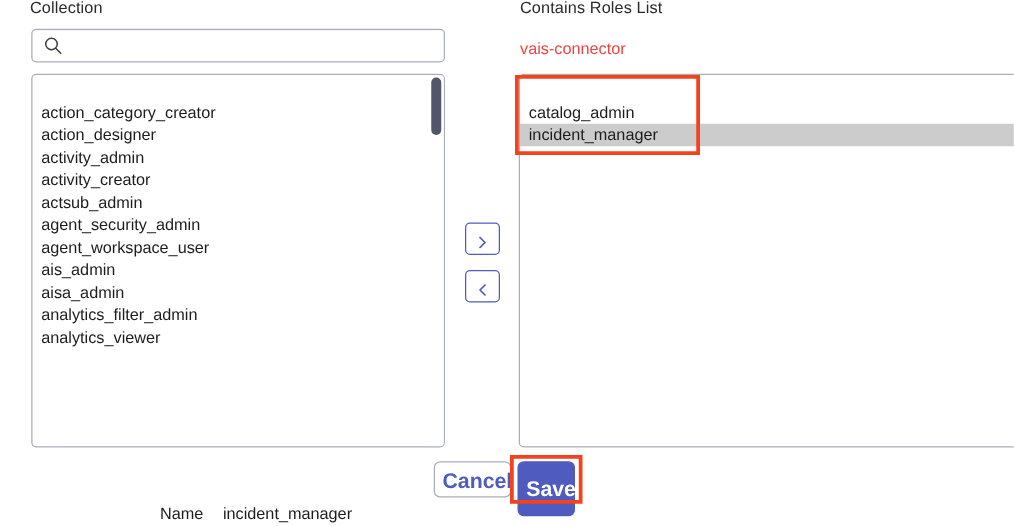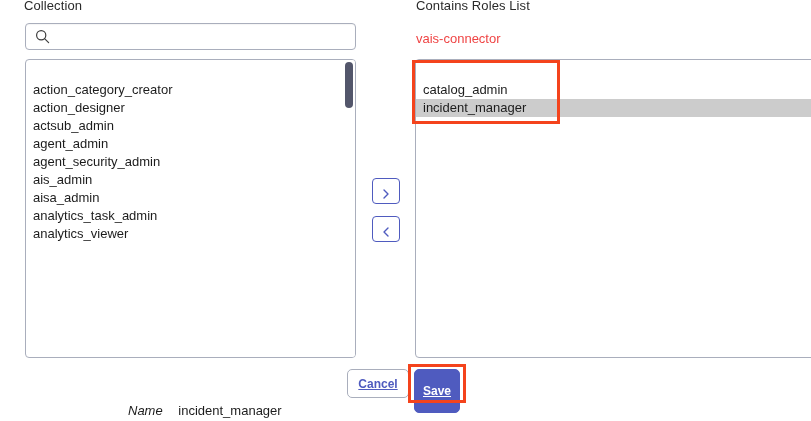--- a/index.html
+++ b/index.html
@@ -154,25 +154,24 @@
   }
   #btn-move-right { left: 372px; top: 178px; }
   #btn-move-left  { left: 372px; top: 216px; }
   .xfer svg { display: block; margin: 5px auto 0; }
 
   
   .btn {
     position: absolute;
     box-sizing: border-box;
     font-family: "Liberation Sans", sans-serif;
-    font-size: 12px;
+    font-size: 17px;
     font-weight: bold;
     border-radius: 5px;
     cursor: pointer;
-    text-decoration: underline;
   }
   #btn-cancel {
     left: 347px;
     top: 369px;
     width: 62px;
     height: 29px;
     border: 1px solid #a9aebc;
     background: #ffffff;
     color: #4f5bbf;
     line-height: 27px;
@@ -190,21 +189,21 @@
 
   
   #name-row {
     position: absolute;
     left: 128px;
     top: 403px;
     font-size: 13px;
     color: #1c1c1c;
     white-space: nowrap;
   }
-  #name-row .k { margin-right: 12px; font-style: italic; }
+  #name-row .k { margin-right: 12px; }
 
   
   .annot {
     position: absolute;
     border: 3px solid #f4431c;
     box-sizing: border-box;
     pointer-events: none;
     background: transparent;
   }
   #annot-roles { left: 412px; top: 60px; width: 148px; height: 64px; }
@@ -228,26 +227,28 @@
         <line x1="9.6" y1="9.6" x2="13.6" y2="13.6" stroke="#3c3c3c" stroke-width="1.2" stroke-linecap="round"></line>
       </svg>
     </span>
     <input type="text" id="search-input" placeholder="" style="">
   </div>
 
   <div class="listbox" id="left-listbox">
     <div class="list-inner" id="left-list">
         <div class="list-item">action_category_creator</div>
         <div class="list-item">action_designer</div>
+        <div class="list-item">activity_admin</div>
+        <div class="list-item">activity_creator</div>
         <div class="list-item">actsub_admin</div>
-        <div class="list-item">agent_admin</div>
         <div class="list-item">agent_security_admin</div>
+        <div class="list-item">agent_workspace_user</div>
         <div class="list-item">ais_admin</div>
         <div class="list-item">aisa_admin</div>
-        <div class="list-item">analytics_task_admin</div>
+        <div class="list-item">analytics_filter_admin</div>
         <div class="list-item">analytics_viewer</div>
       </div>
     <div class="scrollbar-track">
       <div class="scrollbar-thumb"></div>
     </div>
   </div>
 
   <button class="xfer" id="btn-move-right">
     <span>
       <svg width="10" height="12" viewBox="0 0 10 12">

